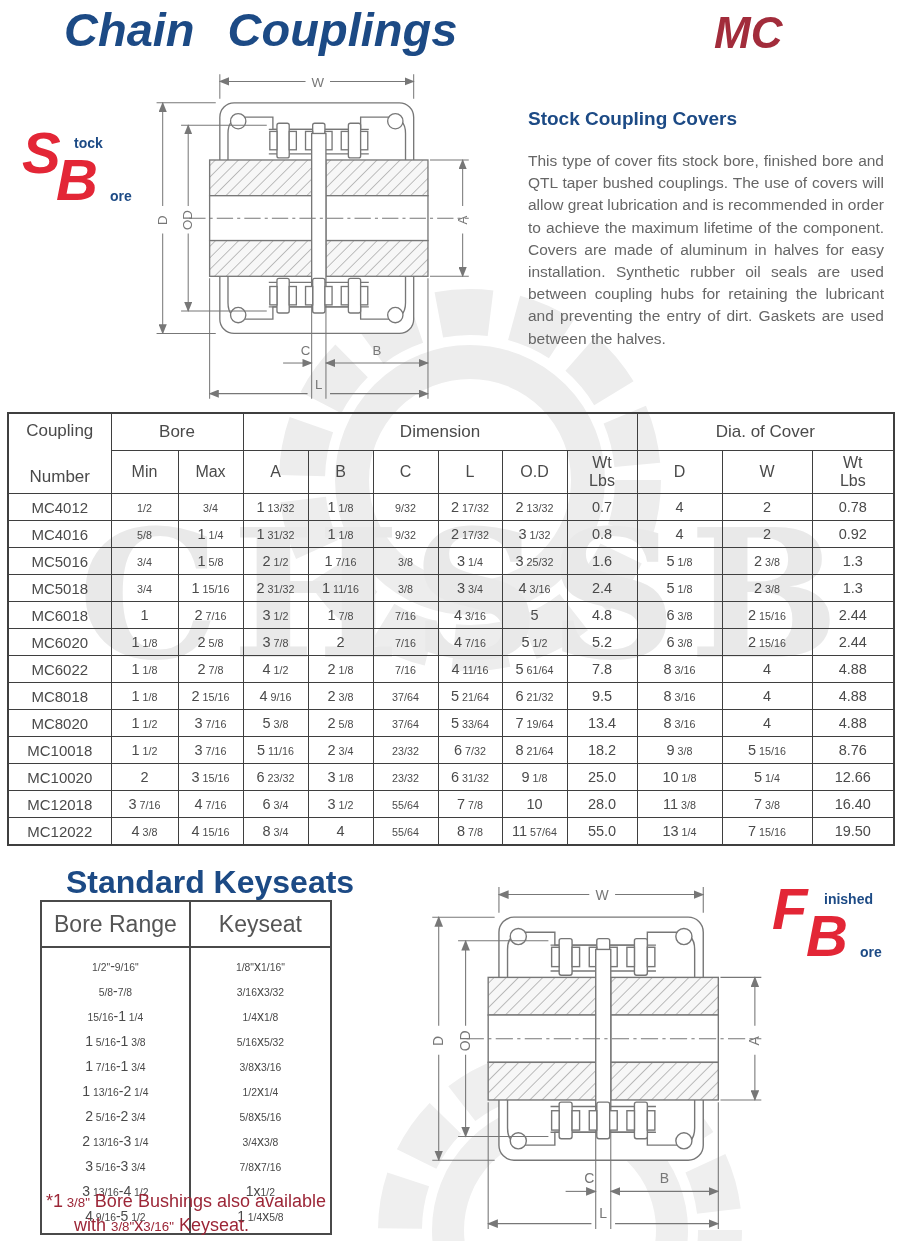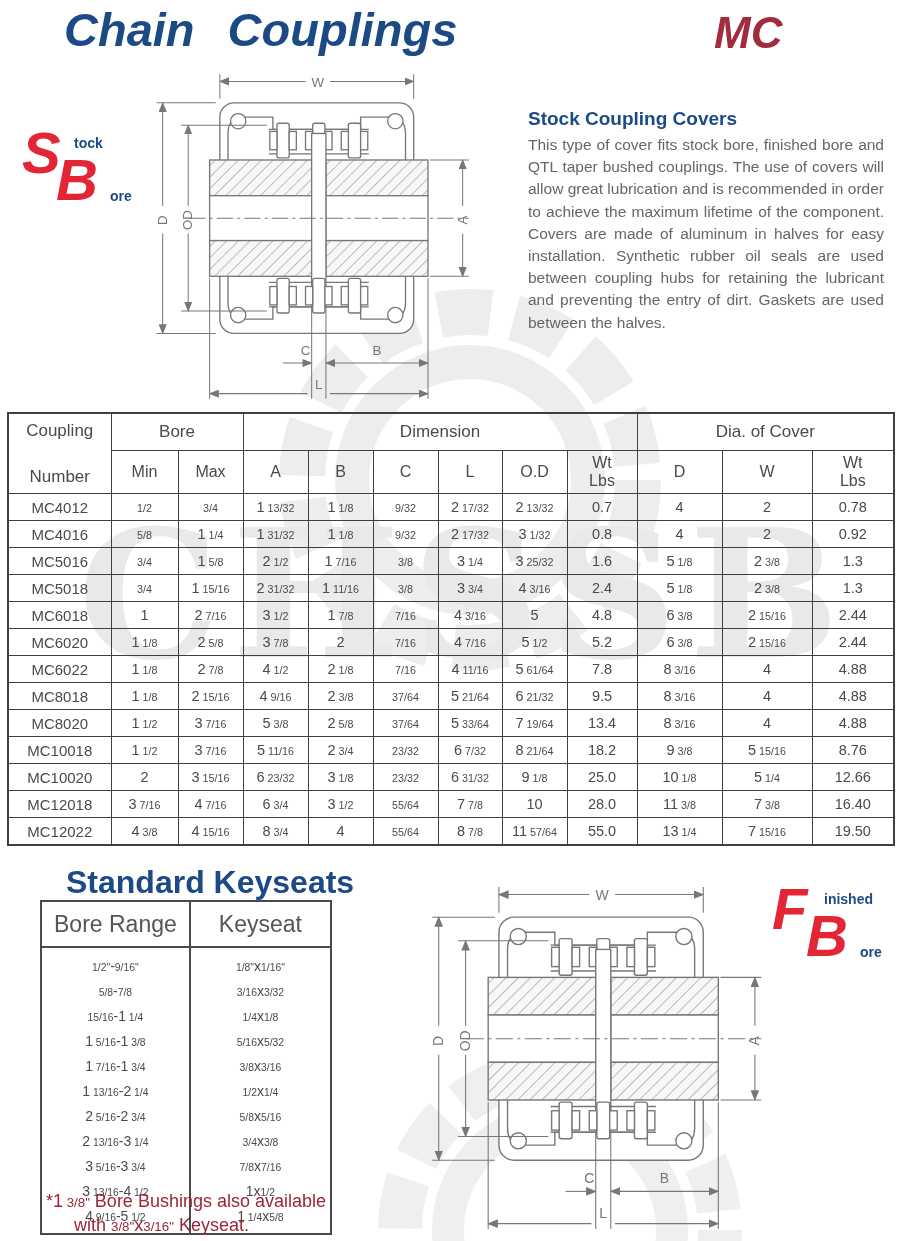--- a/index.html
+++ b/index.html
@@ -23,21 +23,21 @@
   .brandlogo .small{position:absolute;font-size:14px;font-weight:bold;color:#1c4a85;}
   #sb-logo{left:22px;top:124px;}
   #fb-logo{left:772px;top:880px;}
   .brandlogo .l1{left:0;top:0;}
   .brandlogo .s1{left:52px;top:11px;}
   .brandlogo .l2{left:34px;top:27px;}
   .brandlogo .s2{left:88px;top:64px;}
 
   
   .intro{position:absolute;left:528px;top:108px;width:356px;}
-  .intro h2{margin:0 0 4px 0;font-size:19px;color:#1c4a85;}
+  .intro h2{margin:0 0 20px 0;font-size:19px;color:#1c4a85;}
   .intro p{margin:0;font-size:15.5px;line-height:22.2px;color:#666;text-align:justify;}
 
   
   .drawing{position:absolute;}
   #drawing-top{left:130px;top:60px;width:398px;height:352px;}
   #drawing-bottom{left:404px;top:872px;width:420px;height:371px;}
 
   
   table{border-collapse:collapse;background:transparent;}
   .main-table{position:absolute;left:7px;top:412px;width:886px;table-layout:fixed;}

